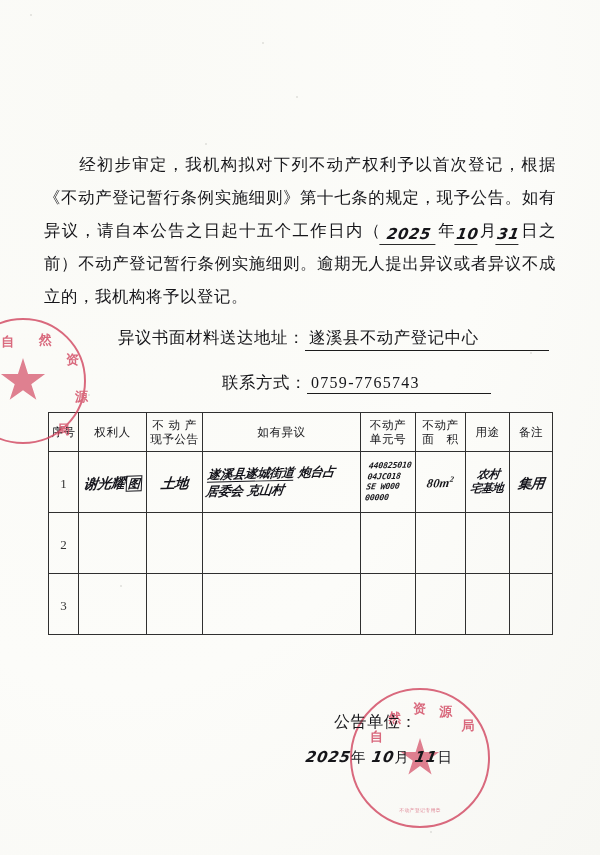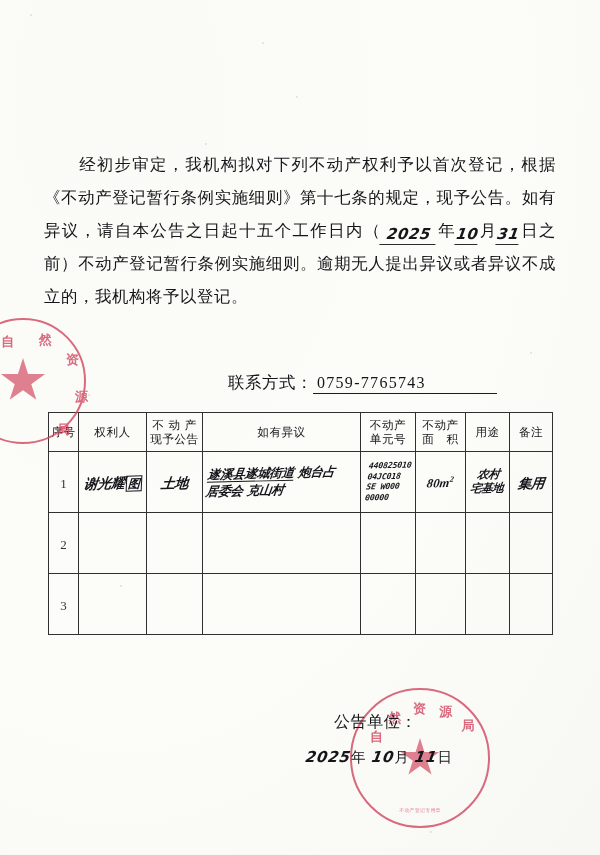--- a/index.html
+++ b/index.html
@@ -94,21 +94,21 @@
   .blank.w-day  { width: 23px; }
 
   
   .filled-line {
     position: absolute;
     font-size: 16.4px;
     letter-spacing: .6px;
     white-space: nowrap;
   }
   #addr-line { top: 327px; left: 118px; }
-  #tel-line  { top: 372px; left: 222px; margin-left: 6px; }
+  #tel-line  { top: 372px; left: 222px; }
   .fl-label { }
   .fl-value {
     display: inline-block;
     border-bottom: 1.3px solid #1c1c1c;
     padding: 0 4px 1px 4px;
     min-width: 120px;
     text-align: left;
   }
   #addr-line .fl-value { min-width: 236px; }
   #tel-line .fl-value {
@@ -320,20 +320,23 @@
   <div class="speck" style="top:394px;left:88px;width:2px;height:2px;"></div>
   <div class="speck" style="top:585px;left:120px;width:2px;height:2px;"></div>
   <div class="speck" style="top:831px;left:430px;width:2px;height:2px;"></div>
 
 
 
   <div id="body-para">
     <span class="indent"></span><span>经初步审定，我机构拟对下列不动产权利予以首次登记，根据《不动产登记暂行条例实施细则》第十七条的规定，现予公告。如有异议，请自本公告之日起十五个工作日内（</span><span class="blank w-year">2025</span><span>年</span><span class="blank w-mon">10</span><span>月</span><span class="blank w-day">31</span><span>日之前）</span><span>不动产登记暂行条例实施细则。逾期无人提出异议或者异议不成立的，我机构将予以登记。</span>
   </div>
 
+  <div class="filled-line" id="addr-line">
+    <span class="fl-label">异议书面材料送达地址：</span><span class="fl-value">遂溪县不动产登记中心</span>
+  </div>
 
   <div class="filled-line" id="tel-line">
     <span class="fl-label">联系方式：</span><span class="fl-value">0759-7765743</span>
   </div>
 
   <table id="record-table">
     <colgroup>
       <col class="col-idx">
         <col class="col-name">
         <col class="col-type">

